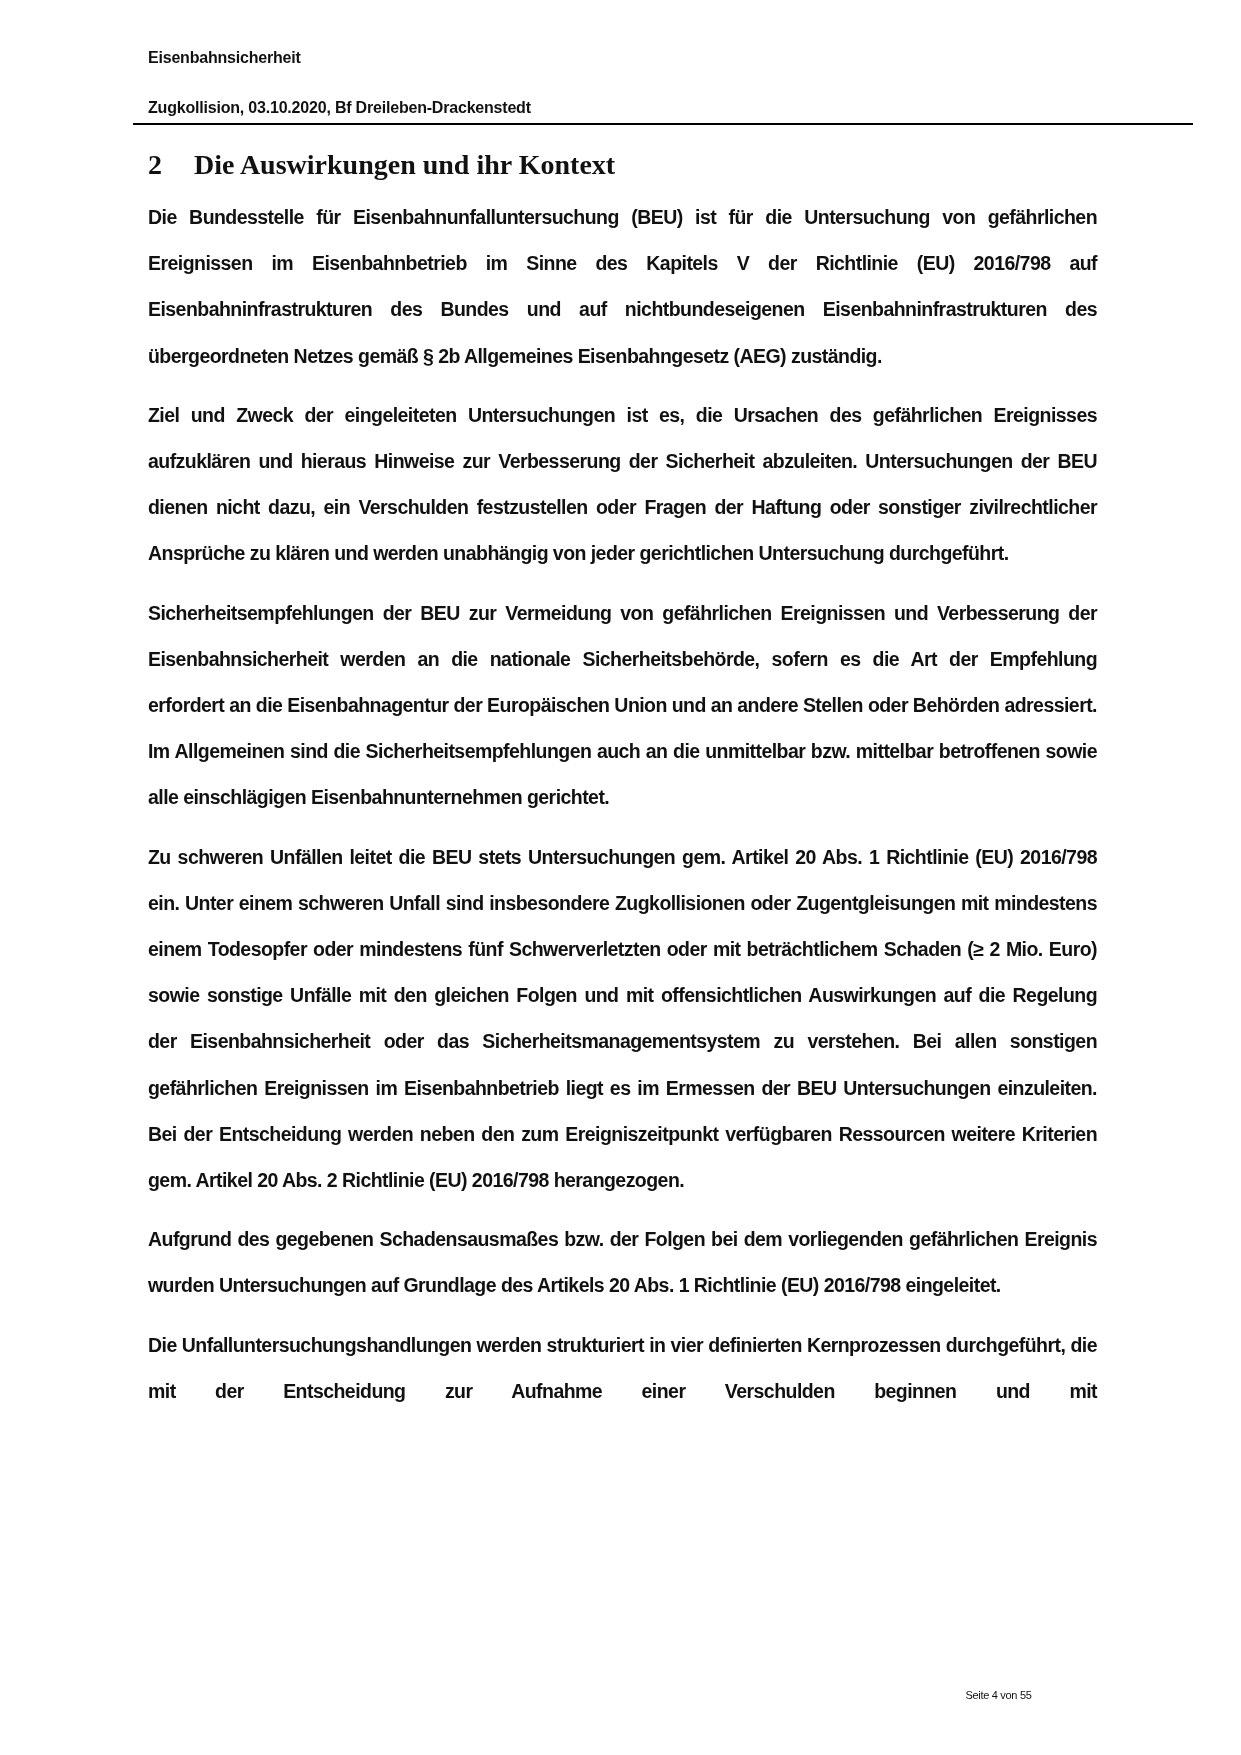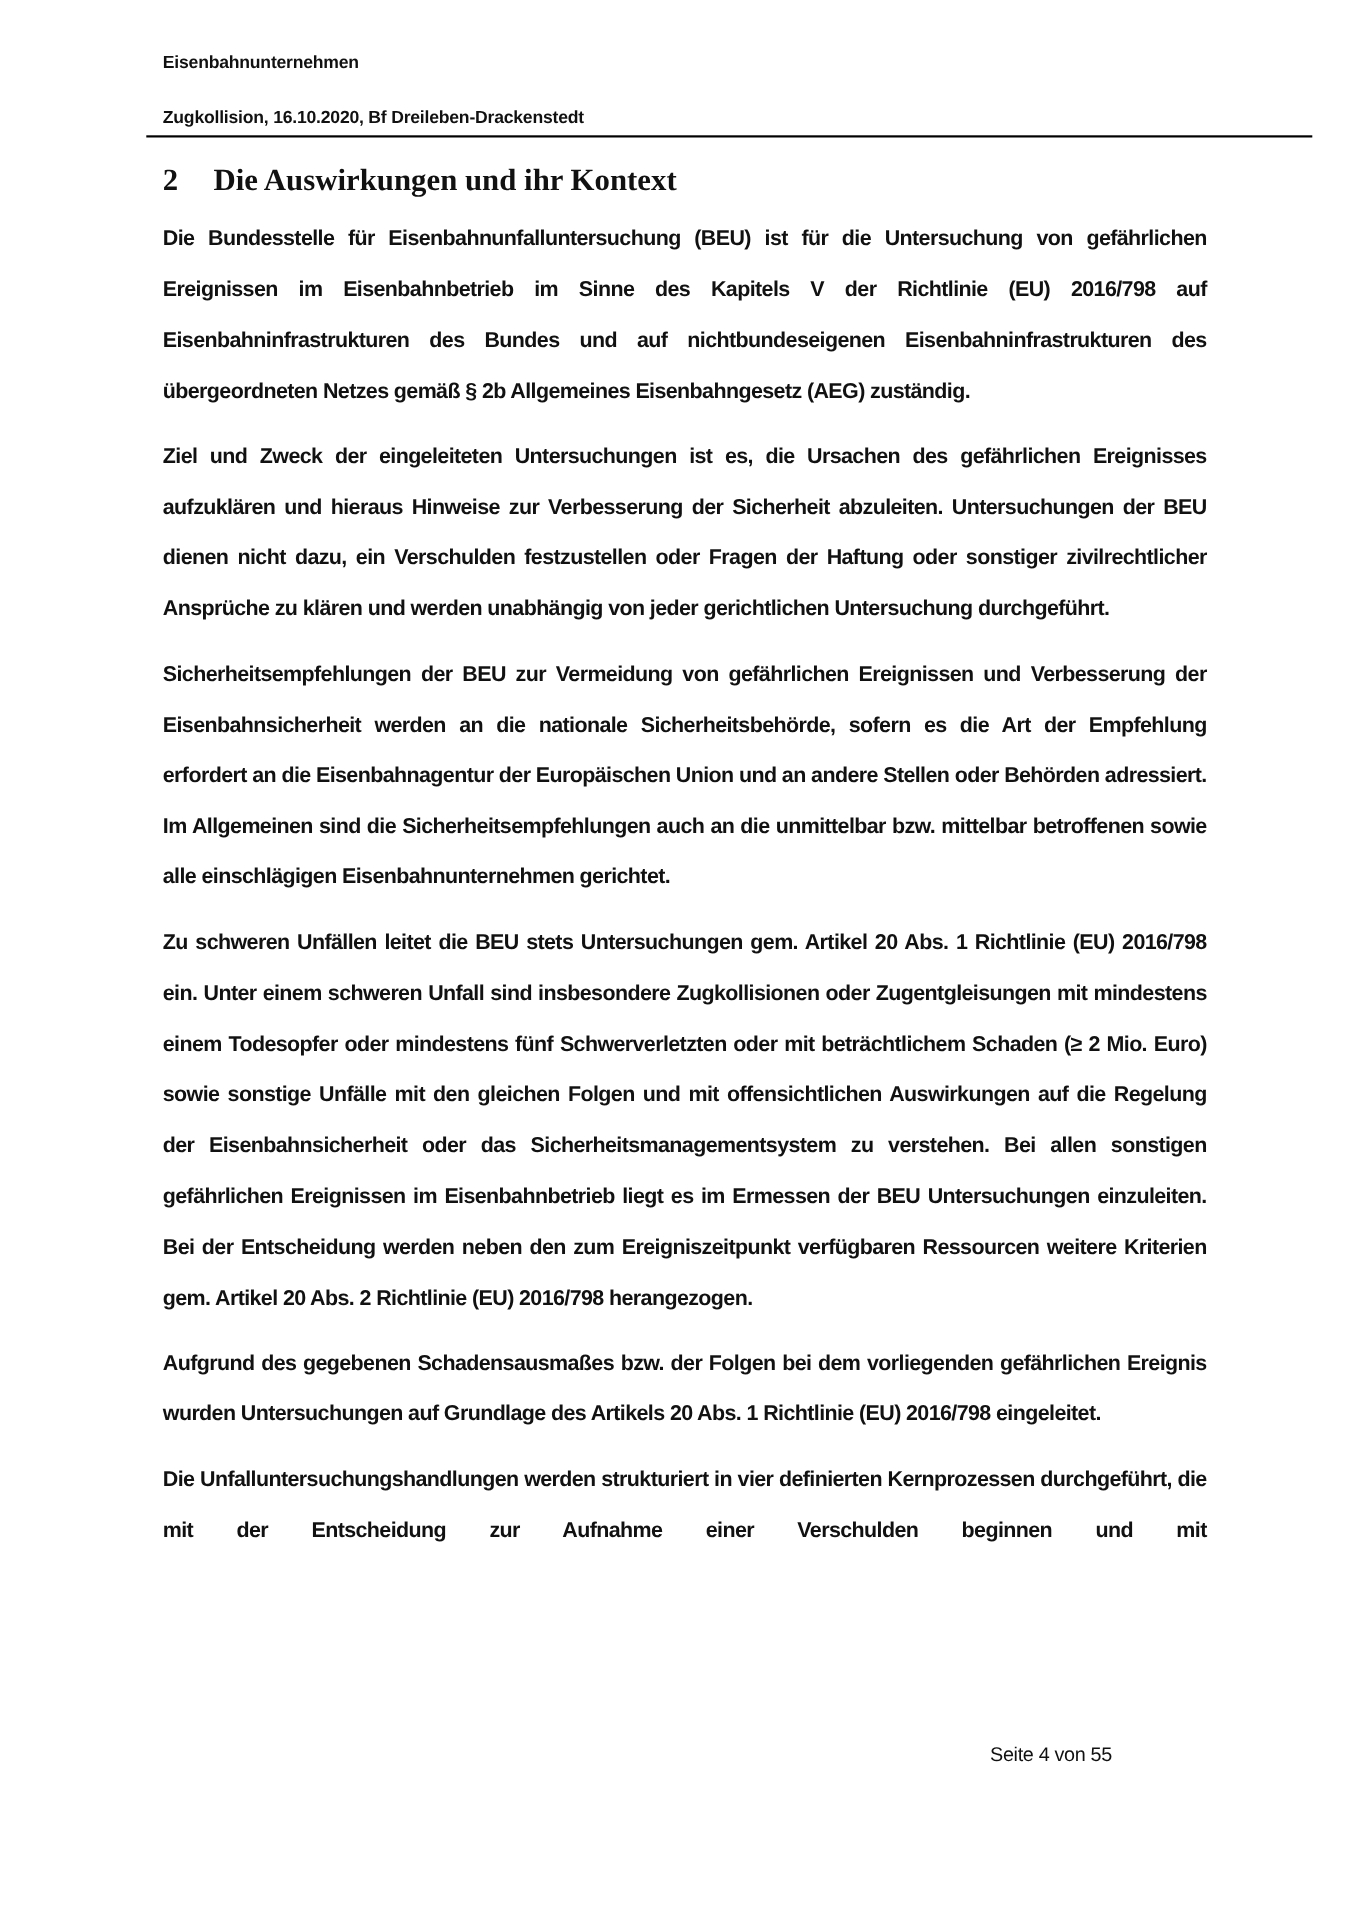--- a/index.html
+++ b/index.html
@@ -76,35 +76,35 @@
       text-align: justify;
       letter-spacing: -0.55px;
       word-spacing: 0px;
     }
     .para:last-child {
       text-align-last: justify;
     }
     .page-footer {
       position: absolute;
       left: 900px;
-      top: 1584px;
+      top: 1684px;
       width: 197px;
-      text-align: left;
+      text-align: center;
       font-family: "Liberation Sans", sans-serif;
-      font-size: 18px;
+      font-size: 11px;
       letter-spacing: -0.3px;
       line-height: 22px;
     }
   </style>
 </head>
 <body>
 
 <header class="page-header">
-  <div class="header-line-1">Eisenbahnunternehmen</div>
-  <div class="header-line-2">Zugkollision, 16.10.2020, Bf Dreileben-Drackenstedt</div>
+  <div class="header-line-1">Eisenbahnsicherheit</div>
+  <div class="header-line-2">Zugkollision, 03.10.2020, Bf Dreileben-Drackenstedt</div>
 </header>
 <div class="header-rule"></div>
 
 <h1 class="section-heading">
   <span class="section-number">2</span>
   <span class="section-title">Die Auswirkungen und ihr Kontext</span>
 </h1>
 
 <main class="content">
   <p class="para">Die Bundesstelle für Eisenbahnunfalluntersuchung (BEU) ist für die Untersuchung von gefährlichen Ereignissen im Eisenbahnbetrieb im Sinne des Kapitels V der Richtlinie (EU) 2016/798 auf Eisenbahninfrastrukturen des Bundes und auf nichtbundeseigenen Eisenbahninfrastrukturen des übergeordneten Netzes gemäß § 2b Allgemeines Eisenbahngesetz (AEG) zuständig.</p>

